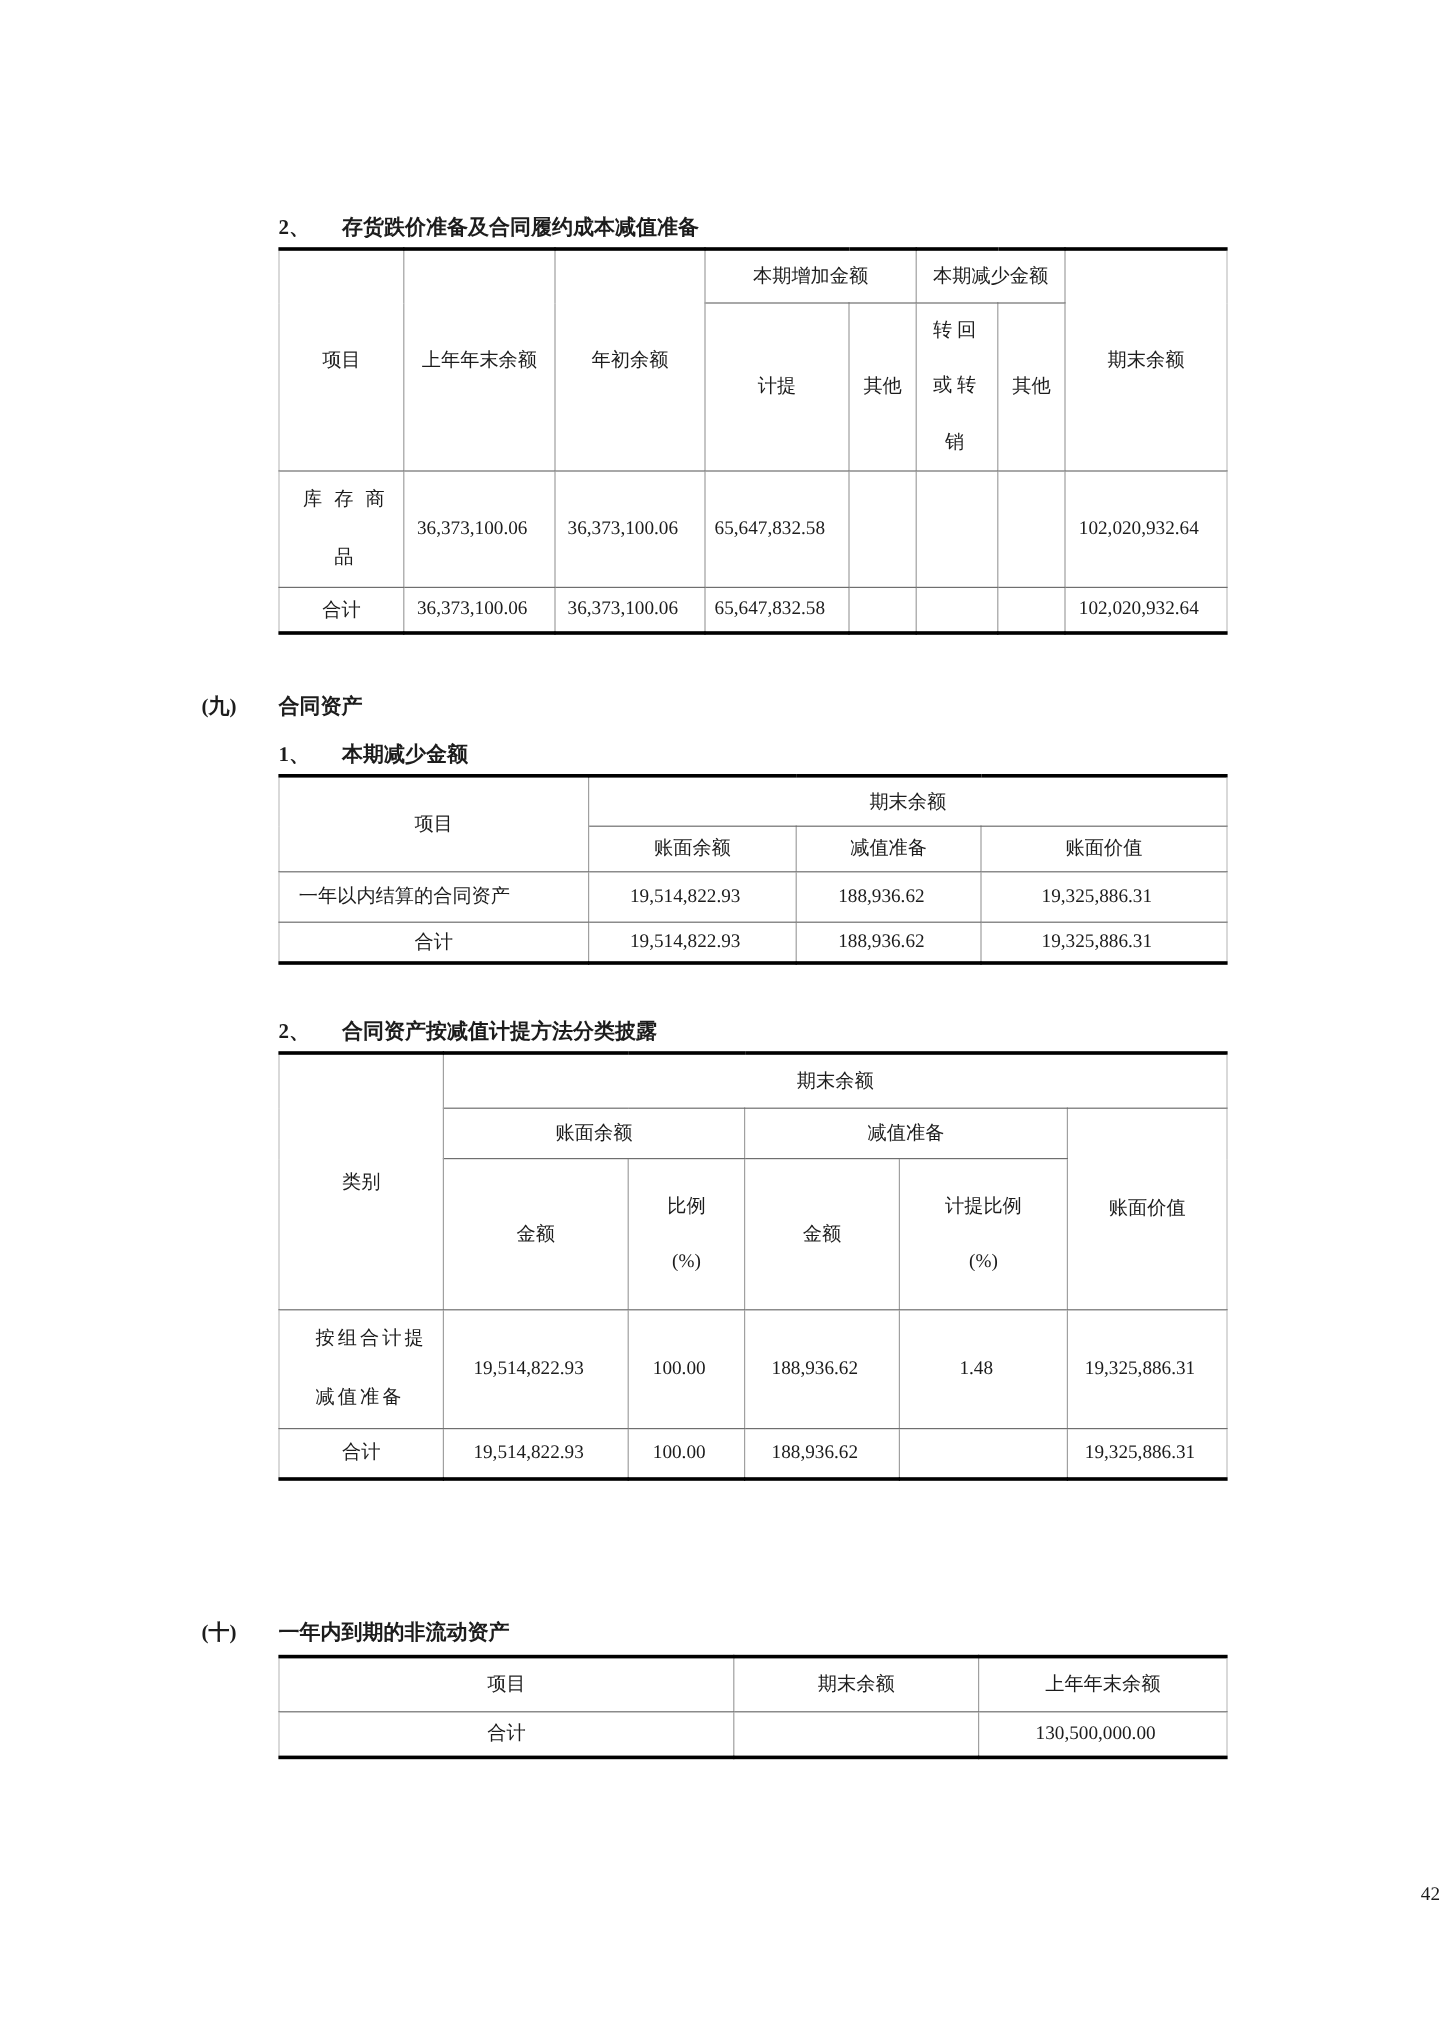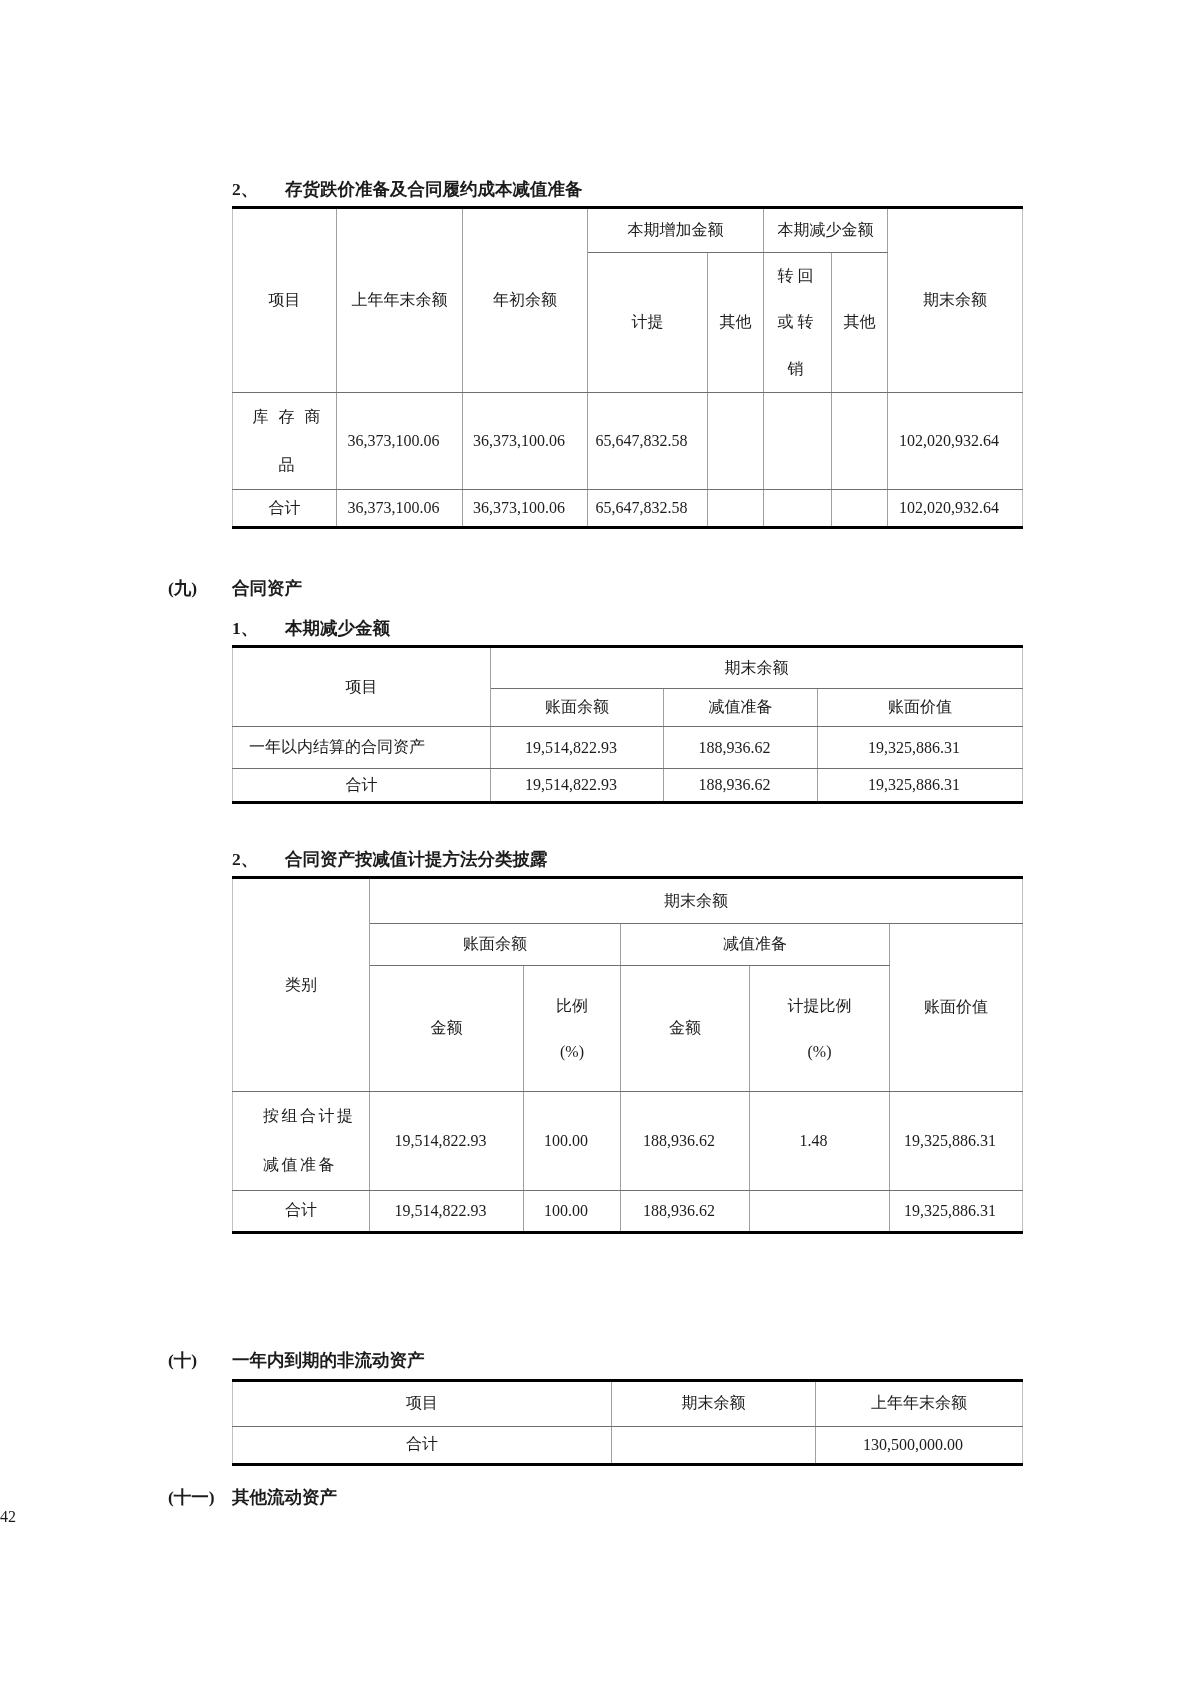--- a/index.html
+++ b/index.html
@@ -34,21 +34,21 @@
   .two div{line-height:20px;}
   .two .l2{margin-top:26px;}
   
   .t1h1{height:45px;} .t1h2{height:108px;} .t1d1{height:80px;} .t1d2{height:38px;}
   .t2h1{height:42px;} .t2h2{height:38px;} .t2d1{height:42px;} .t2d2{height:34px;}
   .t3h1{height:46px;} .t3h2{height:42px;} .t3h3{height:126px;} .t3d1{height:80px;} .t3d2{height:42px;}
   .t4h1{height:46px;} .t4d1{height:44px;} .t4d2{height:38px;}
   
   .mt-sec9{margin-top:48px;} .mt-sub1{margin-top:18px;} .mt-sub2{margin-top:44px;}
   .mt-sec10{margin-top:115px;margin-bottom:8px;} .mt-sec11{margin-top:20px;}
-  .pagenum{text-align:left;font-size:16px;}
+  .pagenum{margin-top:104px;text-align:right;font-size:16px;}
 </style>
 </head>
 <body>
 
 <div class="page">
 
   <div class="sub mb6">
     <span class="lbl">2、</span>
     <span>存货跌价准备及合同履约成本减值准备</span>
   </div>
@@ -221,20 +221,16 @@
     </thead>
     <tbody>
       <tr class="t4d2">
         <td>合计</td>
         <td class="num"></td>
         <td class="num">130,500,000.00</td>
       </tr>
     </tbody>
   </table>
 
-  <div class="sec mt-sec11">
-    <span class="lbl">(十一)</span>
-    <span>其他流动资产</span>
-  </div>
 
   <div class="pagenum">42</div>
 
 </div>
 
 </body></html>

